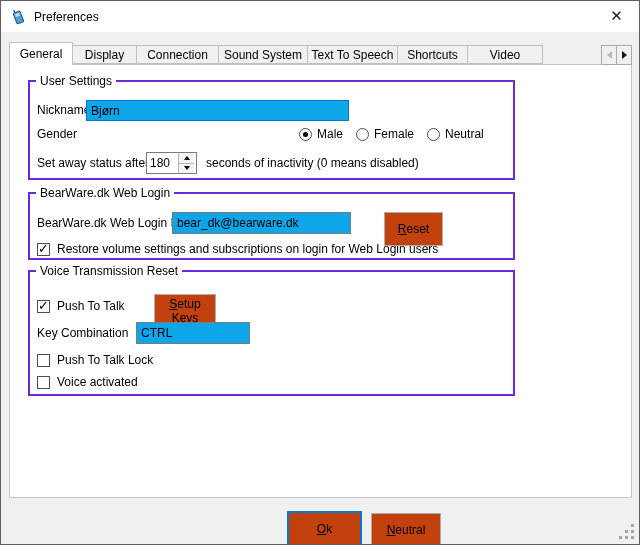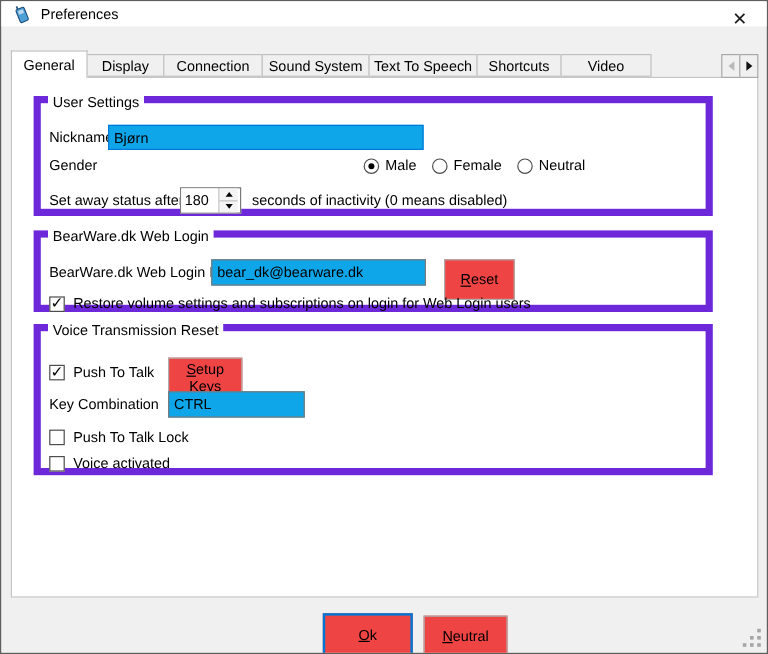--- a/index.html
+++ b/index.html
@@ -3,39 +3,39 @@
 <meta charset="utf-8">
 <style>
   html,body{margin:0;padding:0;background:#cfcfcf;}
   *{box-sizing:border-box;}
   .window{
     position:relative;width:640px;height:545px;background:#f0f0f0;
     border:1px solid #5e5e5e;overflow:hidden;
     font-family:"Liberation Sans","DejaVu Sans",sans-serif;font-size:12px;color:#000;
   }
   
-  .titlebar{position:absolute;left:0;top:0;width:100%;height:21px;background:#ffffff;display:flex;align-items:center;padding-left:9px;}
+  .titlebar{position:absolute;left:0;top:0;width:100%;height:31px;background:#ffffff;display:flex;align-items:center;padding-left:9px;}
   .titlebar .app-icon{width:17px;height:17px;margin-right:7px;flex:0 0 auto;}
   .title-text{font-size:12px;}
   .close-btn{position:absolute;right:0;top:0;width:45px;height:30px;display:flex;align-items:center;justify-content:center;font-size:15px;color:#1a1a1a;cursor:default;}
   
   .tabs-row{position:absolute;left:8px;top:41px;height:23px;display:flex;align-items:flex-end;z-index:2;}
   .tab{height:19px;margin-bottom:1px;background:#f0f0f0;border:1px solid #c0c0c0;
        display:flex;align-items:center;justify-content:center;white-space:nowrap;overflow:hidden;font-size:12px;}
   .tab + .tab{margin-left:-1px;}
   .tab.selected{height:23px;margin-bottom:0;background:#ffffff;border-bottom:none;z-index:3;position:relative;}
   .tab-scroll{position:absolute;top:44px;width:16px;height:20px;background:#f0f0f0;border:1px solid #a9a9a9;z-index:5;display:flex;align-items:center;justify-content:center;}
   .tab-scroll.left{left:600px;}
   .tab-scroll.right{left:615px;}
   .arrow-left{width:0;height:0;border-top:4px solid transparent;border-bottom:4px solid transparent;border-right:5px solid #b9b9b9;}
   .arrow-right{width:0;height:0;border-top:4px solid transparent;border-bottom:4px solid transparent;border-left:5px solid #111;}
   
   .pane{position:absolute;left:8px;top:63px;width:623px;height:434px;background:#ffffff;border:1px solid #c5c5c5;}
   
-  .group{position:absolute;left:18px;width:566px;border:6px solid #6d28d9;background:#fff;}
+  .group{position:absolute;left:18px;width:487px;border:2px solid #6d28d9;background:#fff;}
   .group-title{position:absolute;top:-8px;left:6px;background:#fff;padding:0 4px;font-size:12px;white-space:nowrap;}
   .g1{top:15px;height:100px;}
   .g2{top:127px;height:68px;}
   .g3{top:205px;height:126px;}
   .lbl{position:absolute;white-space:nowrap;font-size:12px;}
   
   .textfield{position:absolute;border:1px solid #7a7a7a;background:#0ea5e9;font-family:inherit;font-size:12px;padding:0 4px;margin:0;outline:none;}
   .textfield.focused{border:1px solid #0078d7;}
   
   .spin{position:absolute;display:flex;border:1px solid #7a7a7a;background:#fff;}
@@ -48,21 +48,21 @@
   
   .radio-group{position:absolute;display:flex;align-items:center;gap:13px;padding-left:43px;}
   .radio-item{display:flex;align-items:center;gap:5px;}
   .radio{width:13px;height:13px;border-radius:50%;border:1px solid #4d4d4d;background:#fff;position:relative;flex:0 0 auto;}
   .radio.checked::after{content:"";position:absolute;left:3px;top:3px;width:5px;height:5px;border-radius:50%;background:#000;}
   
   .check-row{position:absolute;display:flex;align-items:center;gap:7px;}
   .checkbox{width:13px;height:13px;border:1px solid #4d4d4d;background:#fff;position:relative;flex:0 0 auto;}
   .checkbox.checked::after{content:"✓";position:absolute;left:0px;top:-2px;font-size:13px;line-height:13px;font-weight:bold;color:#000;}
   
-  .btn{position:absolute;background:#ef4444;border:1px solid #adadad;display:flex;align-items:center;justify-content:center;font-family:inherit;font-size:12px;padding:16px;cursor:default;}
+  .btn{position:absolute;background:#c2410c;border:1px solid #adadad;display:flex;align-items:center;justify-content:center;font-family:inherit;font-size:12px;padding:16px;cursor:default;margin-left:18px;}
   .btn.default-focus{border:2px solid #0078d7;}
   .mn{display:block;}
   .mn::first-letter{text-decoration:underline;}
   
   .grip{position:absolute;right:5px;bottom:4px;width:16px;height:16px;}
   .grip i{position:absolute;width:3px;height:3px;background:#a6a6a6;}
 </style>
 </head>
 <body>
 

